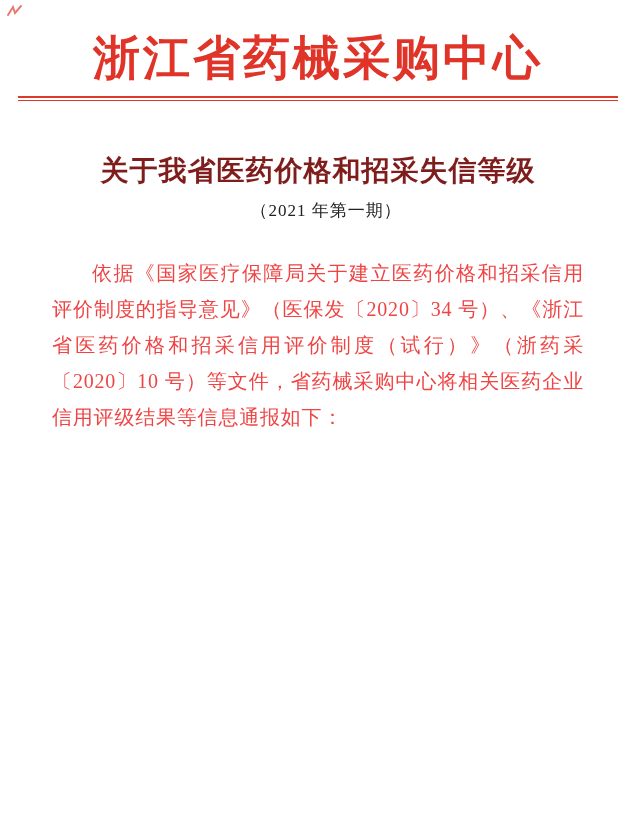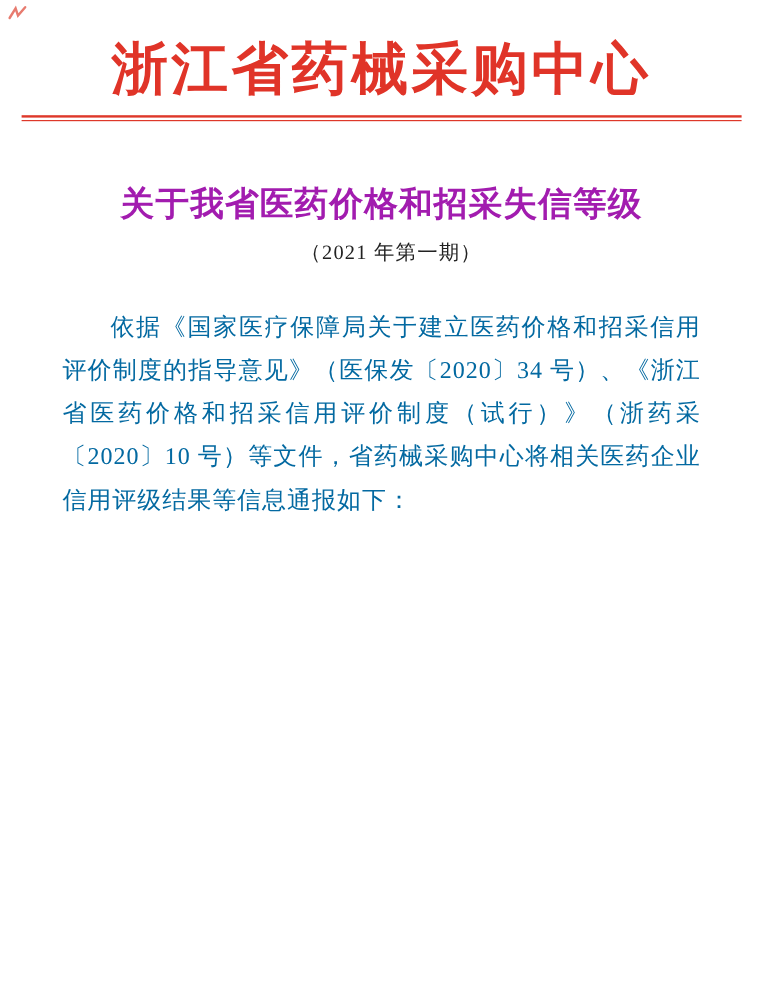--- a/index.html
+++ b/index.html
@@ -27,38 +27,38 @@
     height:2px;
     border-top:2px solid #de382a;
     border-bottom:1px solid #de382a;
   }
   .doc-title{
     margin-top:50px;
     text-align:center;
     font-size:28px;
     line-height:39px;
     font-weight:bold;
-    color:#a21caf;
+    color:#7f1d1d;
     letter-spacing:1px;
   }
   .issue-no{
     margin-top:9px;
     text-align:center;
     font-size:17px;
     color:#222;
     letter-spacing:1px;
     margin-left:16px;
   }
   .body-text{
     margin:33px 52px 0 52px;
     font-size:20px;
     line-height:36px;
     letter-spacing:0.8px;
     text-align:justify;
-    color:#0369a1;
+    color:#ef4444;
   }
   .body-text p{margin:0;text-indent:2em;}
   .signature{
     position:absolute;
     left:362px;top:747px;
     font-size:20px;
     letter-spacing:1.5px;
     color:#262626;
     white-space:nowrap;
     z-index:1;

